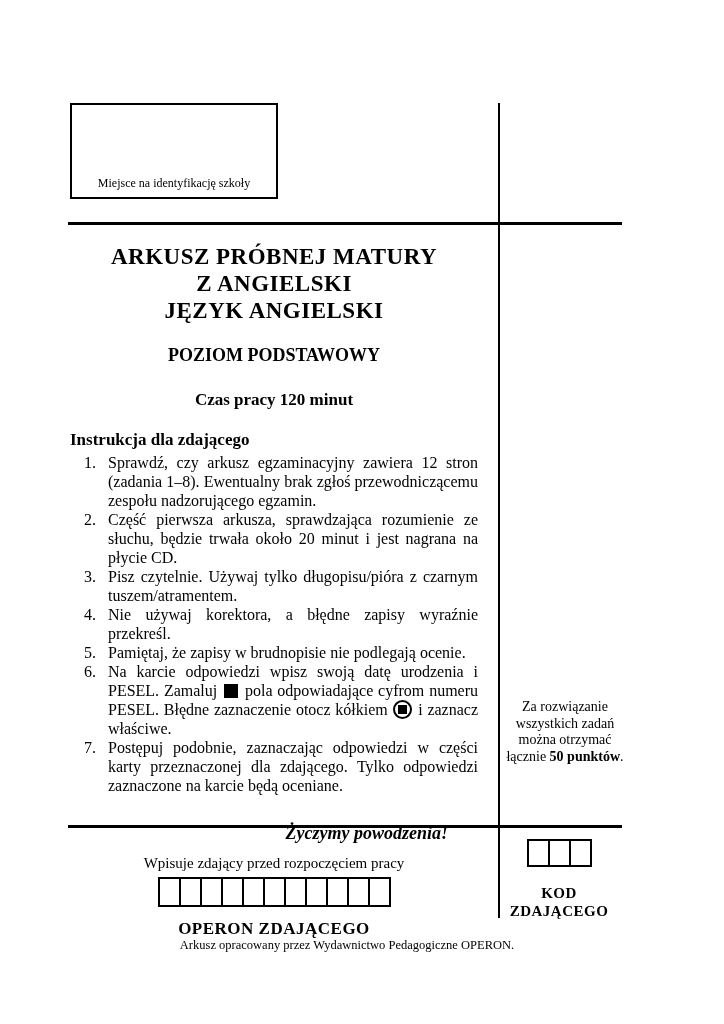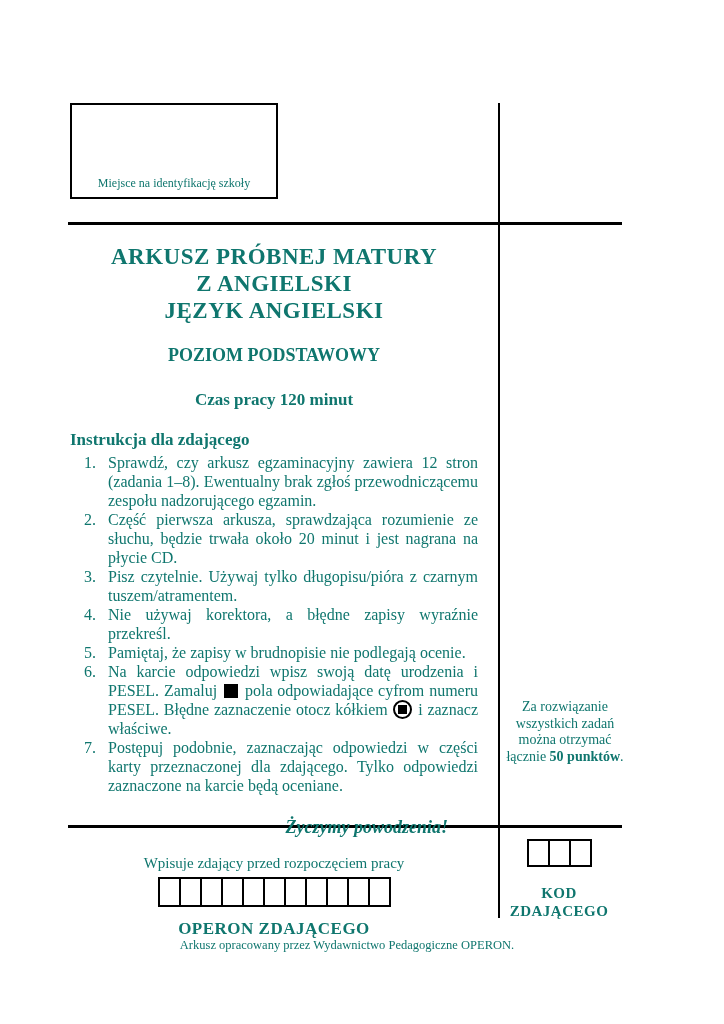--- a/index.html
+++ b/index.html
@@ -1,20 +1,20 @@
 <!DOCTYPE html>
 <html><head>
 <meta charset="utf-8">
 <style>
   html,body{margin:0;padding:0;background:#888;}
   .page{
     position:relative;
     width:724px;height:1024px;
     background:#ffffff;
-    color:#0f766e;
+    color:#000000;
     font-family:"Liberation Serif", serif;
     overflow:hidden;
   }
   
   .school-box{
     position:absolute;left:70px;top:103px;width:204px;height:92px;
     border:2px solid #000;
   }
   .school-box .caption{
     position:absolute;left:0;right:0;bottom:6px;
@@ -48,21 +48,21 @@
     display:inline-block;width:15px;height:15px;
     border:2px solid #000;border-radius:50%;
     vertical-align:-4px;margin:0 1px;position:relative;
   }
   .circsq::after{
     content:"";position:absolute;left:3px;top:3px;width:9px;height:9px;background:#000;
   }
   .good-luck{
     text-align:right;padding-right:30px;
     font-weight:bold;font-style:italic;font-size:18px;
-    margin-top:22px;
+    margin-top:28px;
   }
   
   .points-note{
     position:absolute;left:495px;top:699px;width:140px;
     text-align:center;font-size:14px;line-height:16.5px;
   }
   
   .pesel-area{position:absolute;left:70px;top:836px;width:408px;text-align:center;}
   .pesel-header{font-size:15px;margin-top:19px;}
   .cells{display:inline-flex;margin-top:5px;}

